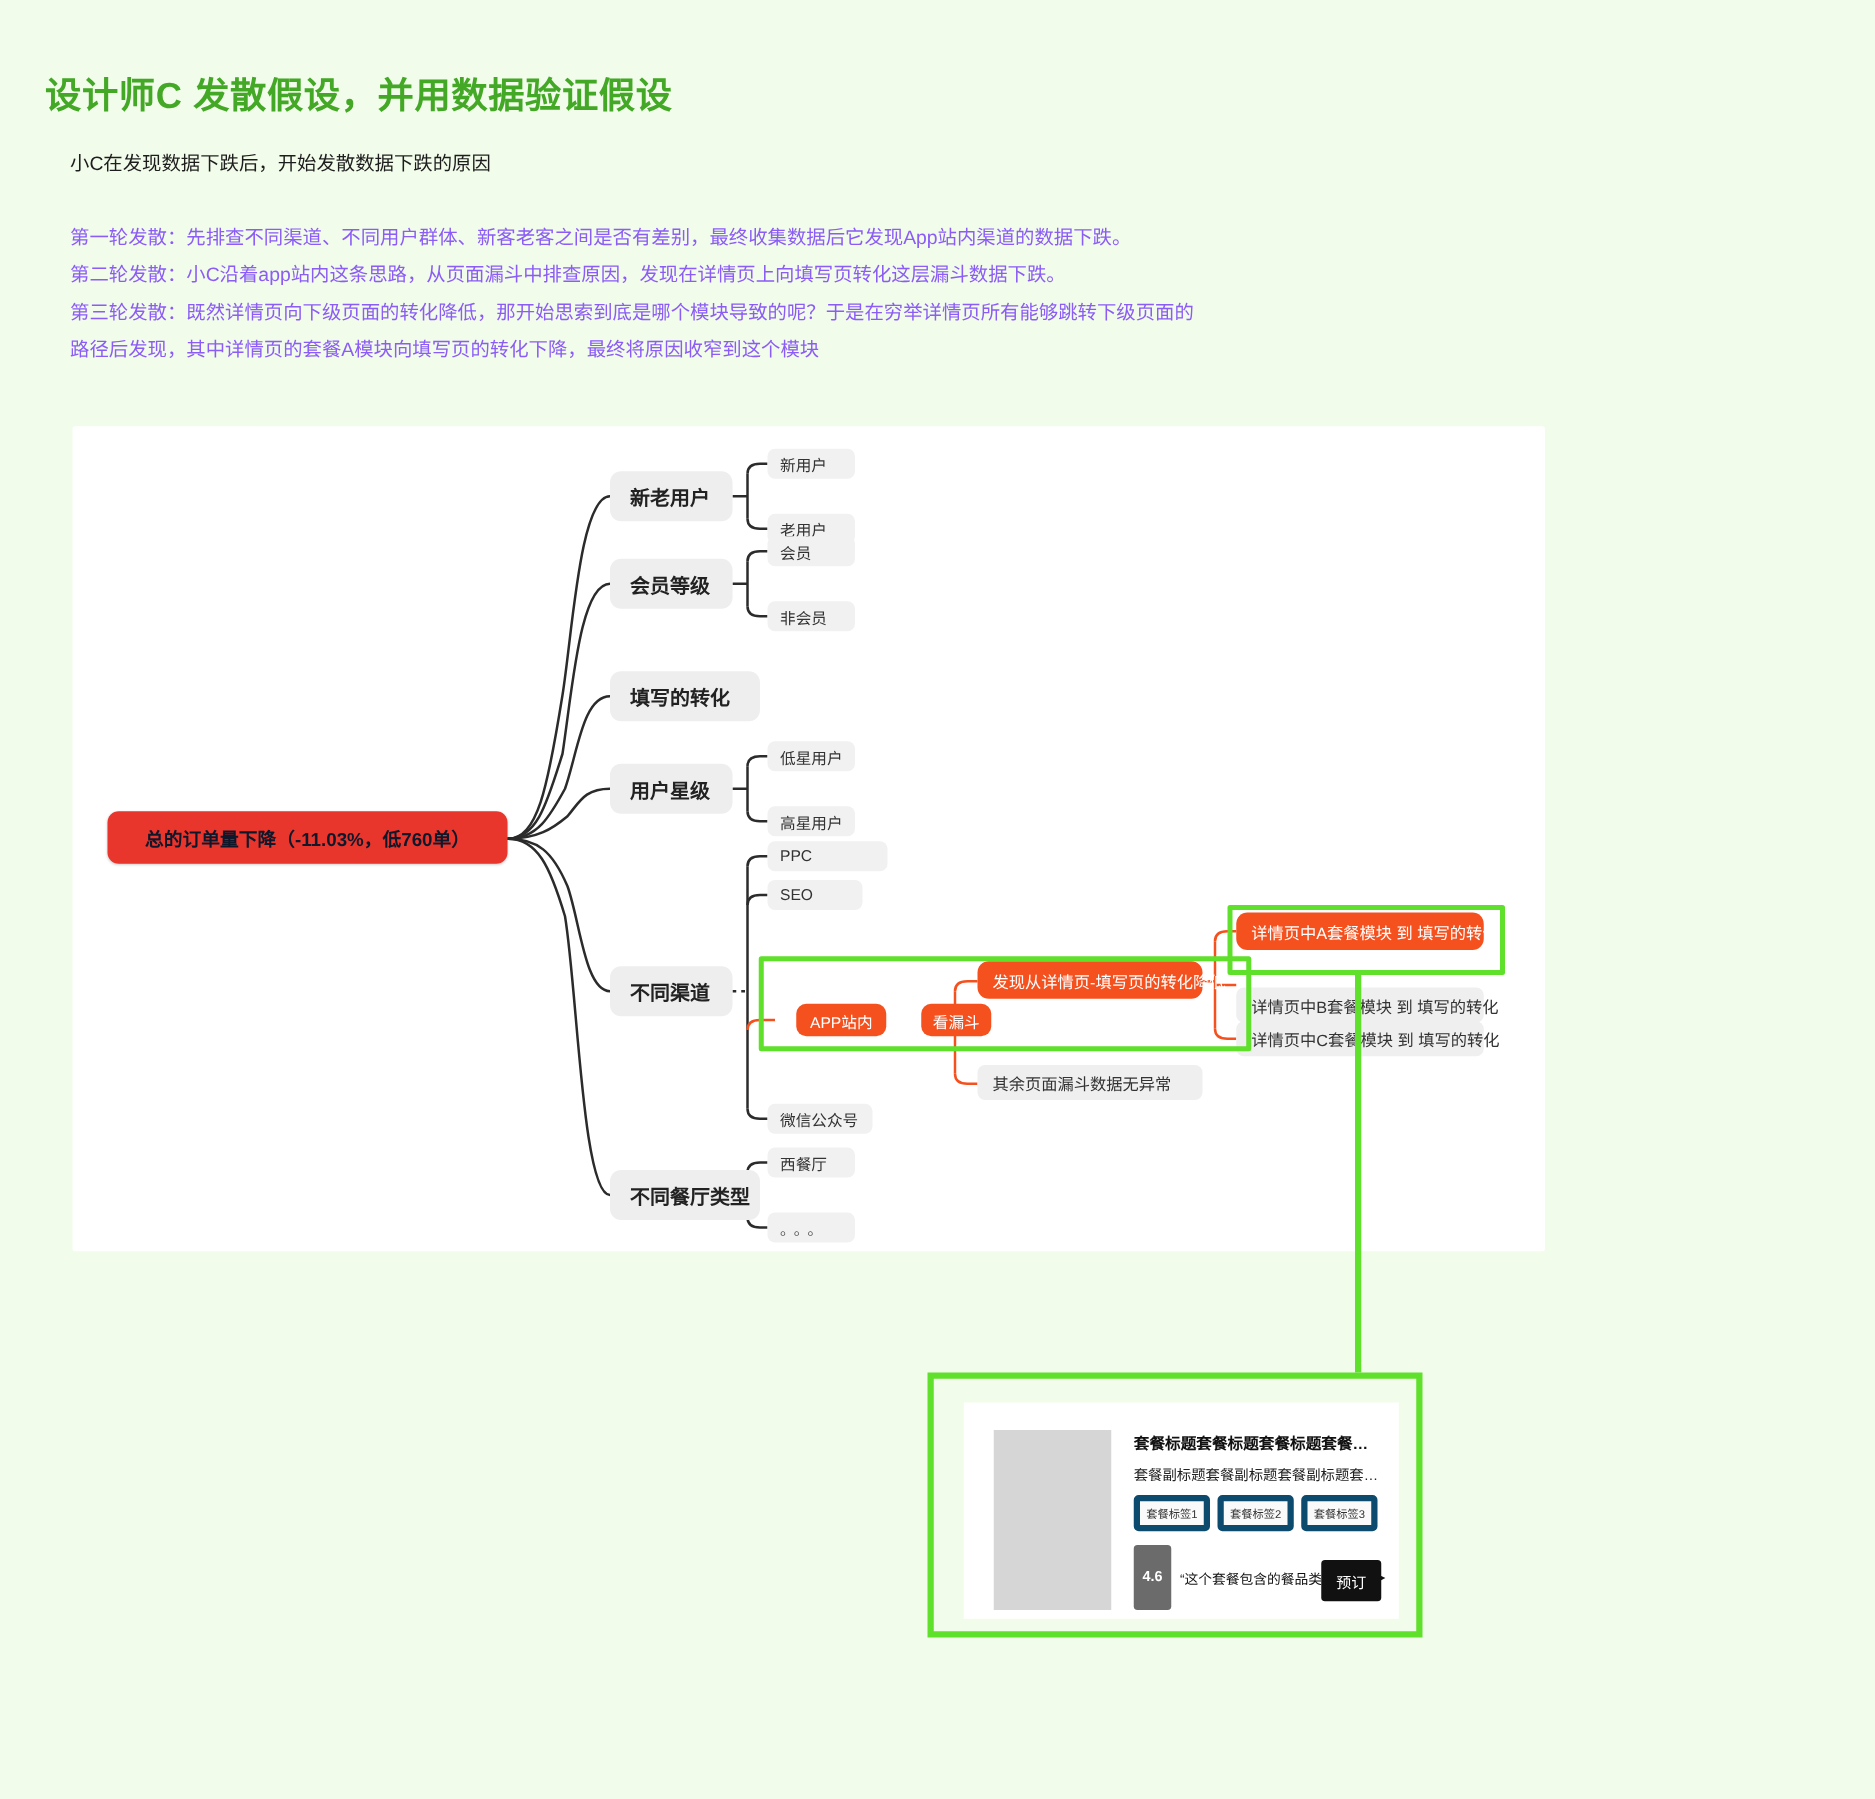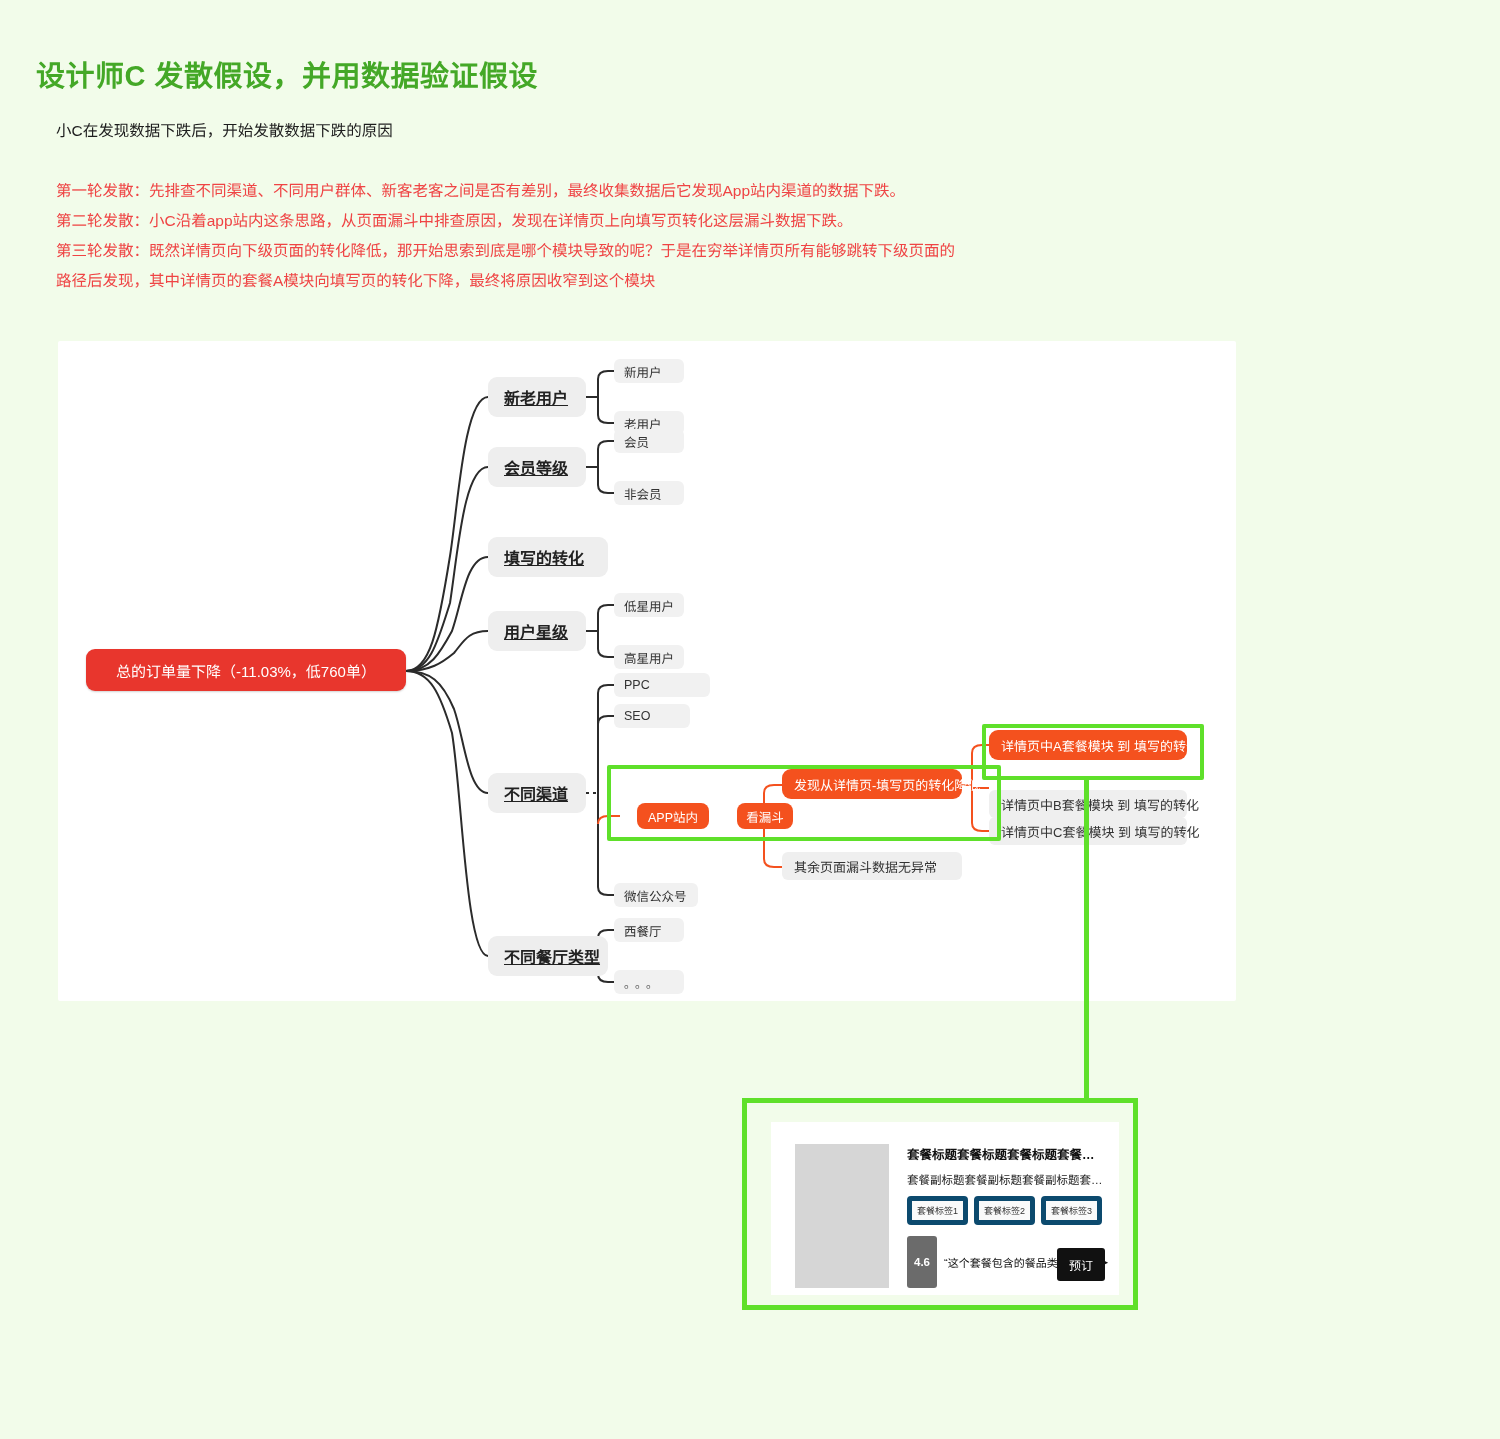--- a/index.html
+++ b/index.html
@@ -18,47 +18,47 @@
     position:absolute;left:36px;top:52px;
     font-size:29px;font-weight:bold;color:#44a827;
     letter-spacing:.5px;white-space:nowrap;
   }
   .lead{
     position:absolute;left:56px;top:118px;
     font-size:15.5px;color:#1d1d1d;white-space:nowrap;
   }
   .para{
     position:absolute;left:56px;top:176px;
-    font-size:15.5px;line-height:30px;color:#ef4444;
+    font-size:15.5px;line-height:30px;color:#8b5cf6;
     width:1250px;
   }
   .para p{margin:0;}
 
   
   .panel{
     position:absolute;left:58px;top:341px;
     width:1178px;height:660px;
     background:#ffffff;border-radius:2px;
   }
   .mm{position:absolute;left:0;top:0;width:1178px;height:660px;}
   svg.links{position:absolute;left:0;top:0;width:1178px;height:660px;overflow:visible;}
 
   .node{
     position:absolute;box-sizing:border-box;
     display:flex;align-items:center;
     border-radius:8px;white-space:nowrap;
   }
   .n-root{
-    background:#e8362d;color:#ffffff;font-weight:normal;font-size:15px;
+    background:#e8362d;color:#0f172a;font-weight:bold;font-size:15px;
     border-radius:9px;justify-content:center;
     box-shadow:0 1px 2px rgba(0,0,0,.18);
   }
   .n-l1{
     background:#eeeeee;color:#222;font-weight:bold;font-size:16px;
-    padding:0 16px;border-radius:9px;text-decoration:underline;
+    padding:0 16px;border-radius:9px;
   }
   .n-l2{
     background:#f1f1f1;color:#333;font-size:12.5px;
     padding:0 10px;border-radius:6px;
   }
   .n-or{
     background:#f4511e;color:#fff;font-size:13px;font-weight:500;
     padding:0 12px;border-radius:9px;
   }
   .n-or-sm{

